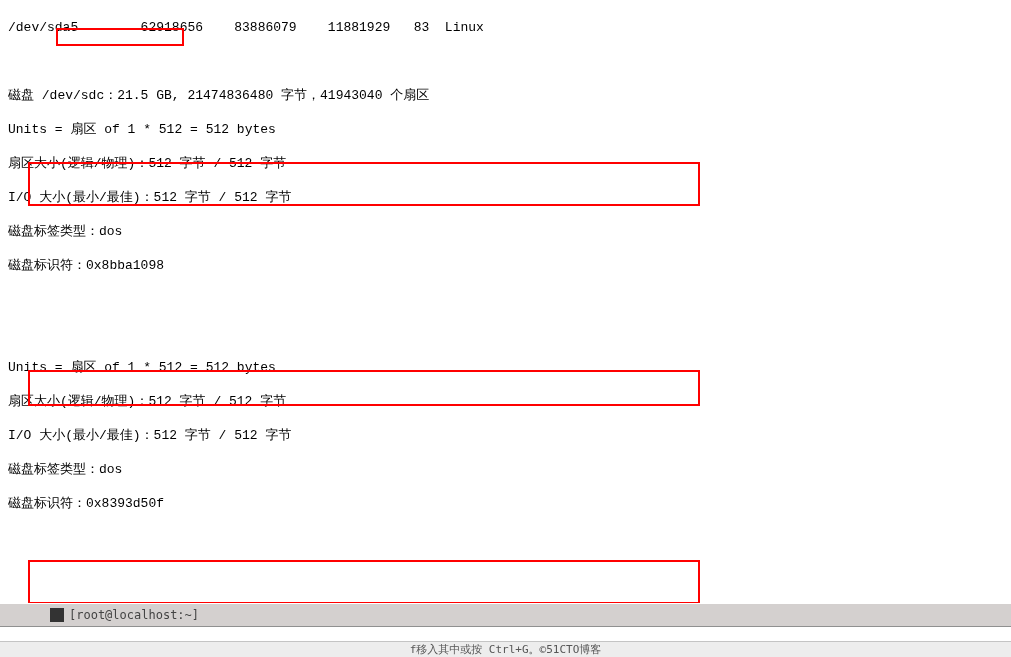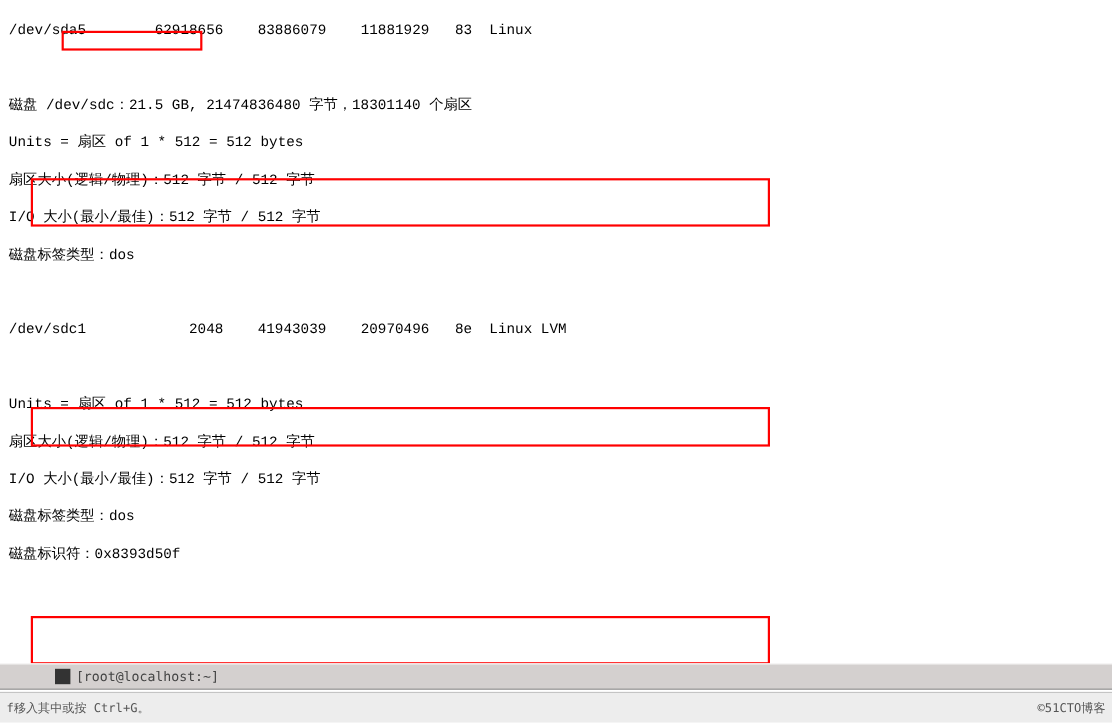--- a/index.html
+++ b/index.html
@@ -55,45 +55,45 @@
       width: 14px;
       height: 14px;
       background: #333;
       display: inline-block;
     }
     .statusbar {
       position: absolute;
       bottom: 0;
       left: 0;
       right: 0;
-      height: 28px;
+      height: 16px;
       background: #ededed;
       border-top: 1px solid #c4c4c4;
       display: flex;
       align-items: center;
       padding: 0 6px;
       font-size: 11px;
       color: #555;
-      justify-content: space-between;
+      justify-content: center;
     }
     .term-line { display: block; min-height: 17px; }
   </style>
 </head>
 <body>
 
 <div class="terminal">
 <span class="term-line">/dev/sda5        62918656    83886079    11881929   83  Linux</span>
 <span class="term-line"> </span>
-<span class="term-line">磁盘 /dev/sdc：21.5 GB, 21474836480 字节，18301140 个扇区</span>
+<span class="term-line">磁盘 /dev/sdc：21.5 GB, 21474836480 字节，41943040 个扇区</span>
 <span class="term-line">Units = 扇区 of 1 * 512 = 512 bytes</span>
 <span class="term-line">扇区大小(逻辑/物理)：512 字节 / 512 字节</span>
 <span class="term-line">I/O 大小(最小/最佳)：512 字节 / 512 字节</span>
 <span class="term-line">磁盘标签类型：dos</span>
+<span class="term-line">磁盘标识符：0x8bba1098</span>
 <span class="term-line"> </span>
-<span class="term-line">/dev/sdc1            2048    41943039    20970496   8e  Linux LVM</span>
 <span class="term-line"> </span>
 <span class="term-line">Units = 扇区 of 1 * 512 = 512 bytes</span>
 <span class="term-line">扇区大小(逻辑/物理)：512 字节 / 512 字节</span>
 <span class="term-line">I/O 大小(最小/最佳)：512 字节 / 512 字节</span>
 <span class="term-line">磁盘标签类型：dos</span>
 <span class="term-line">磁盘标识符：0x8393d50f</span>
 <span class="term-line"> </span>
 
 
 

